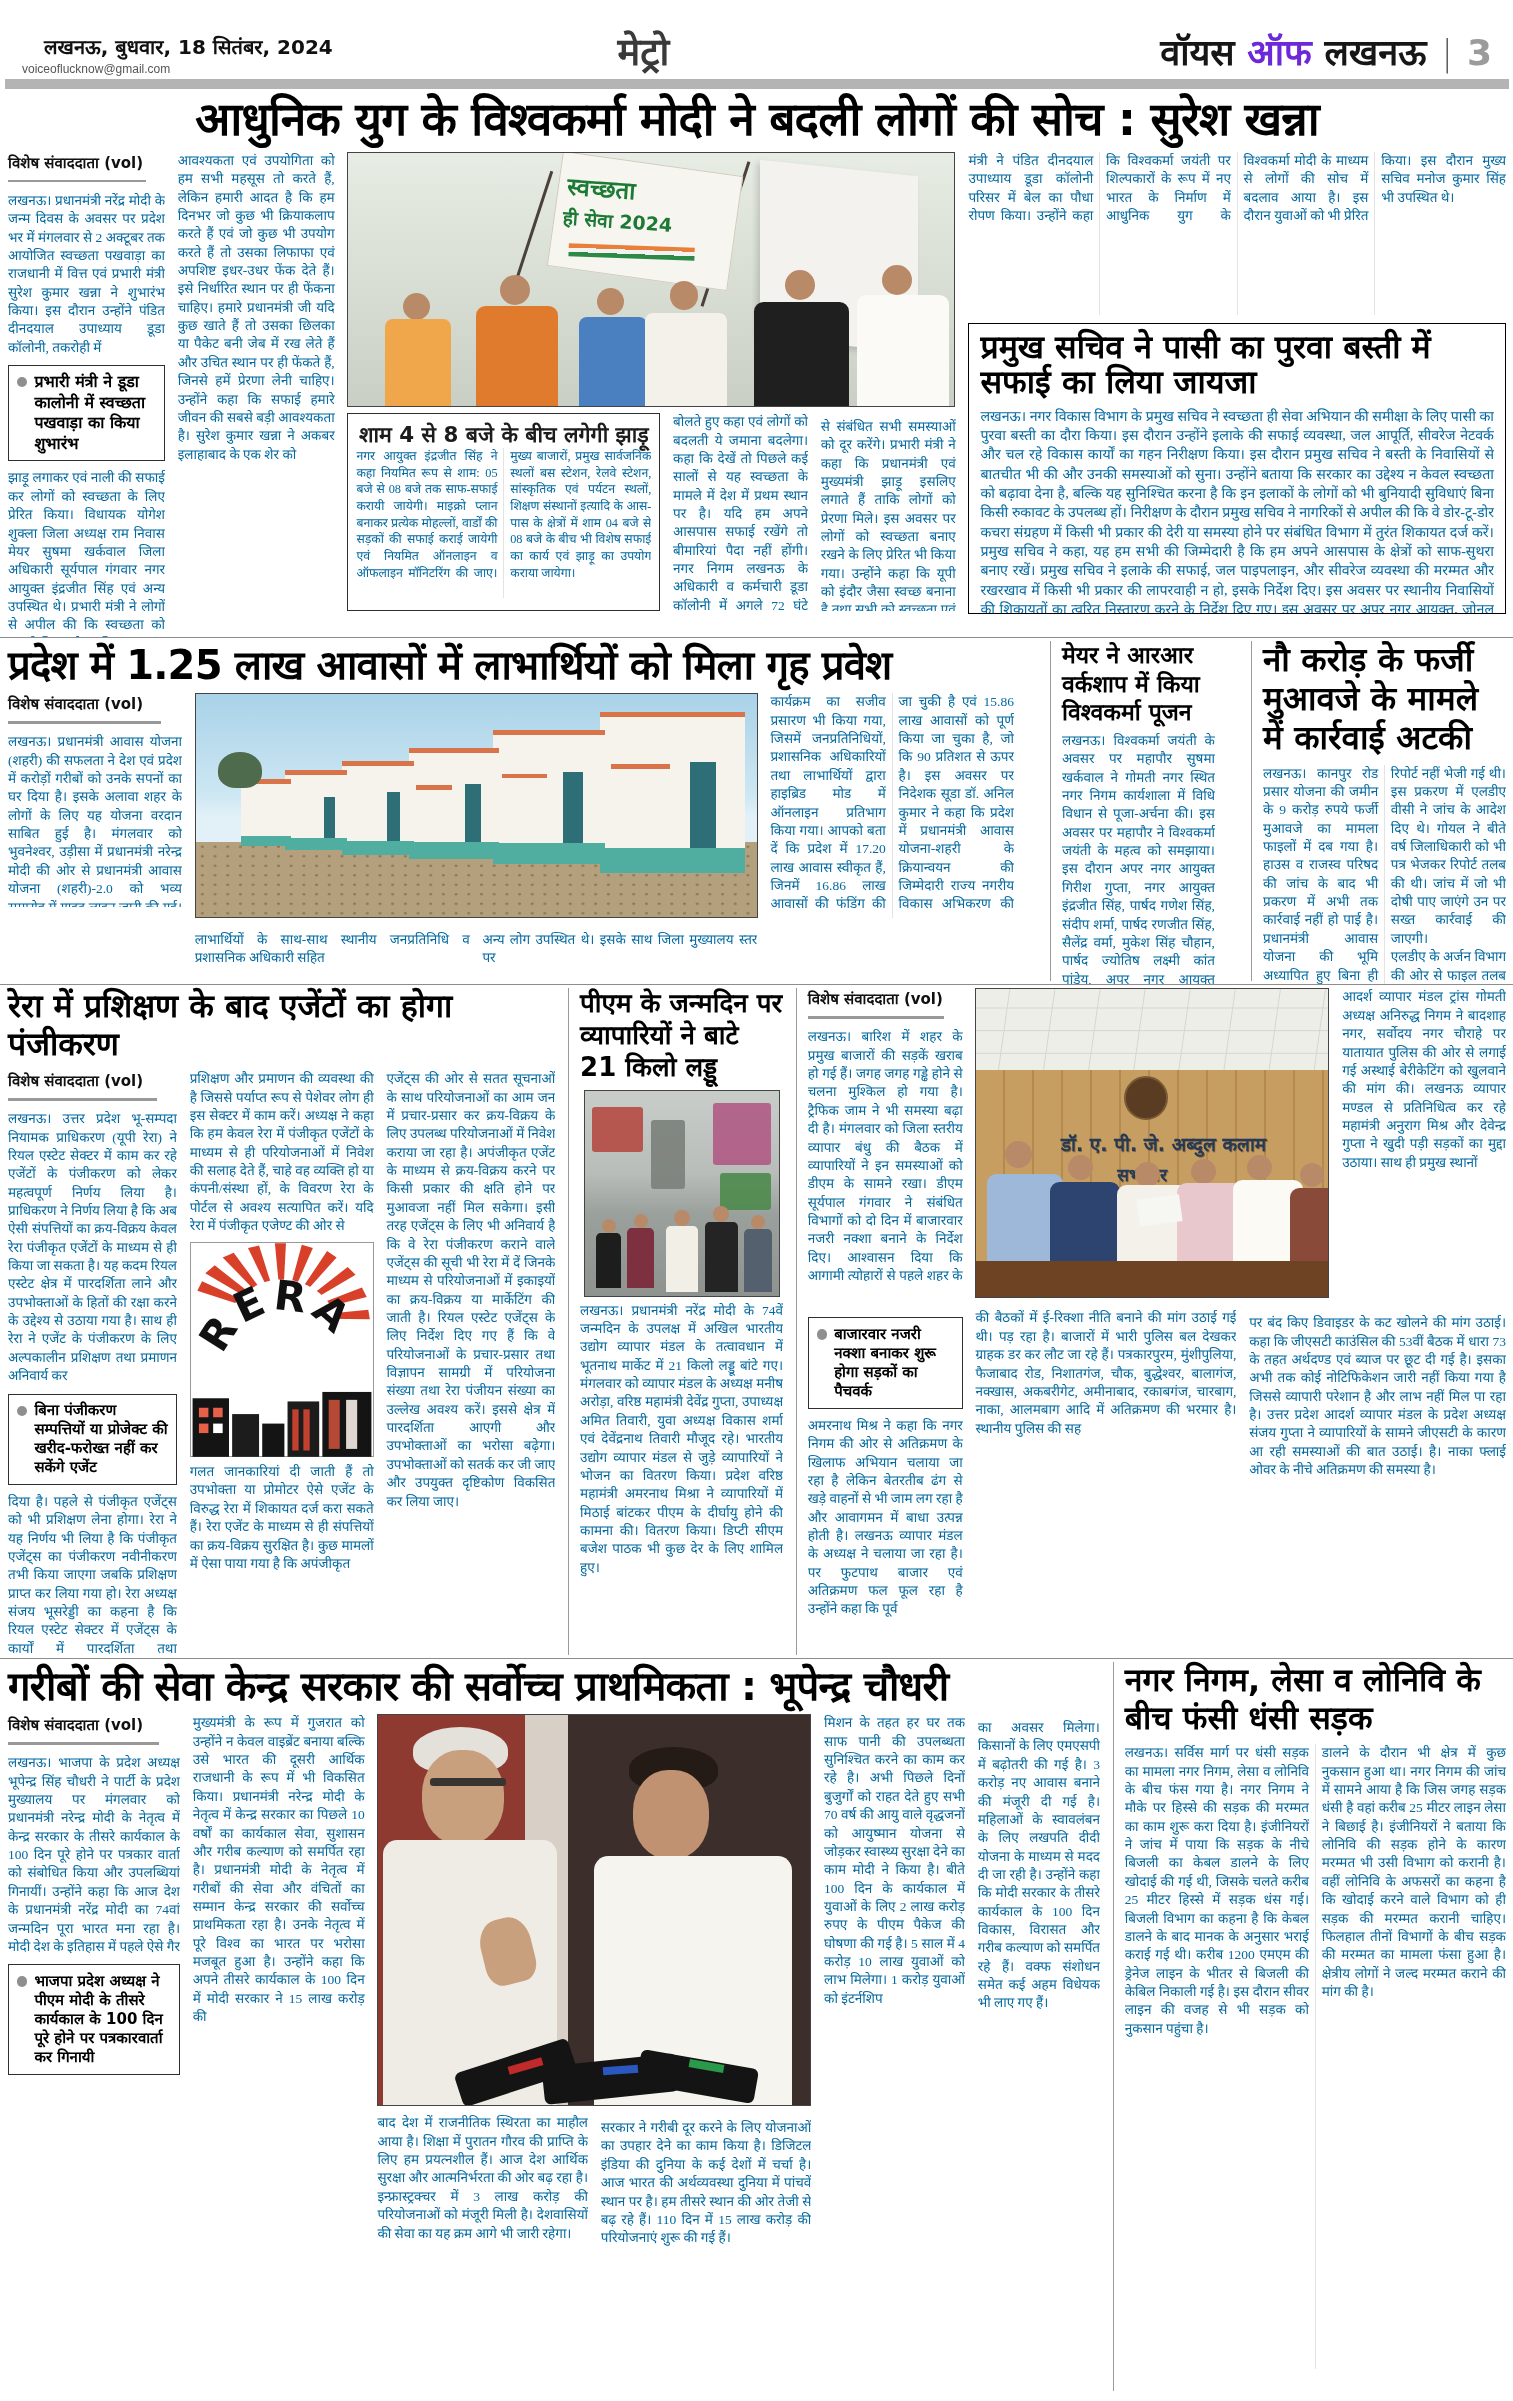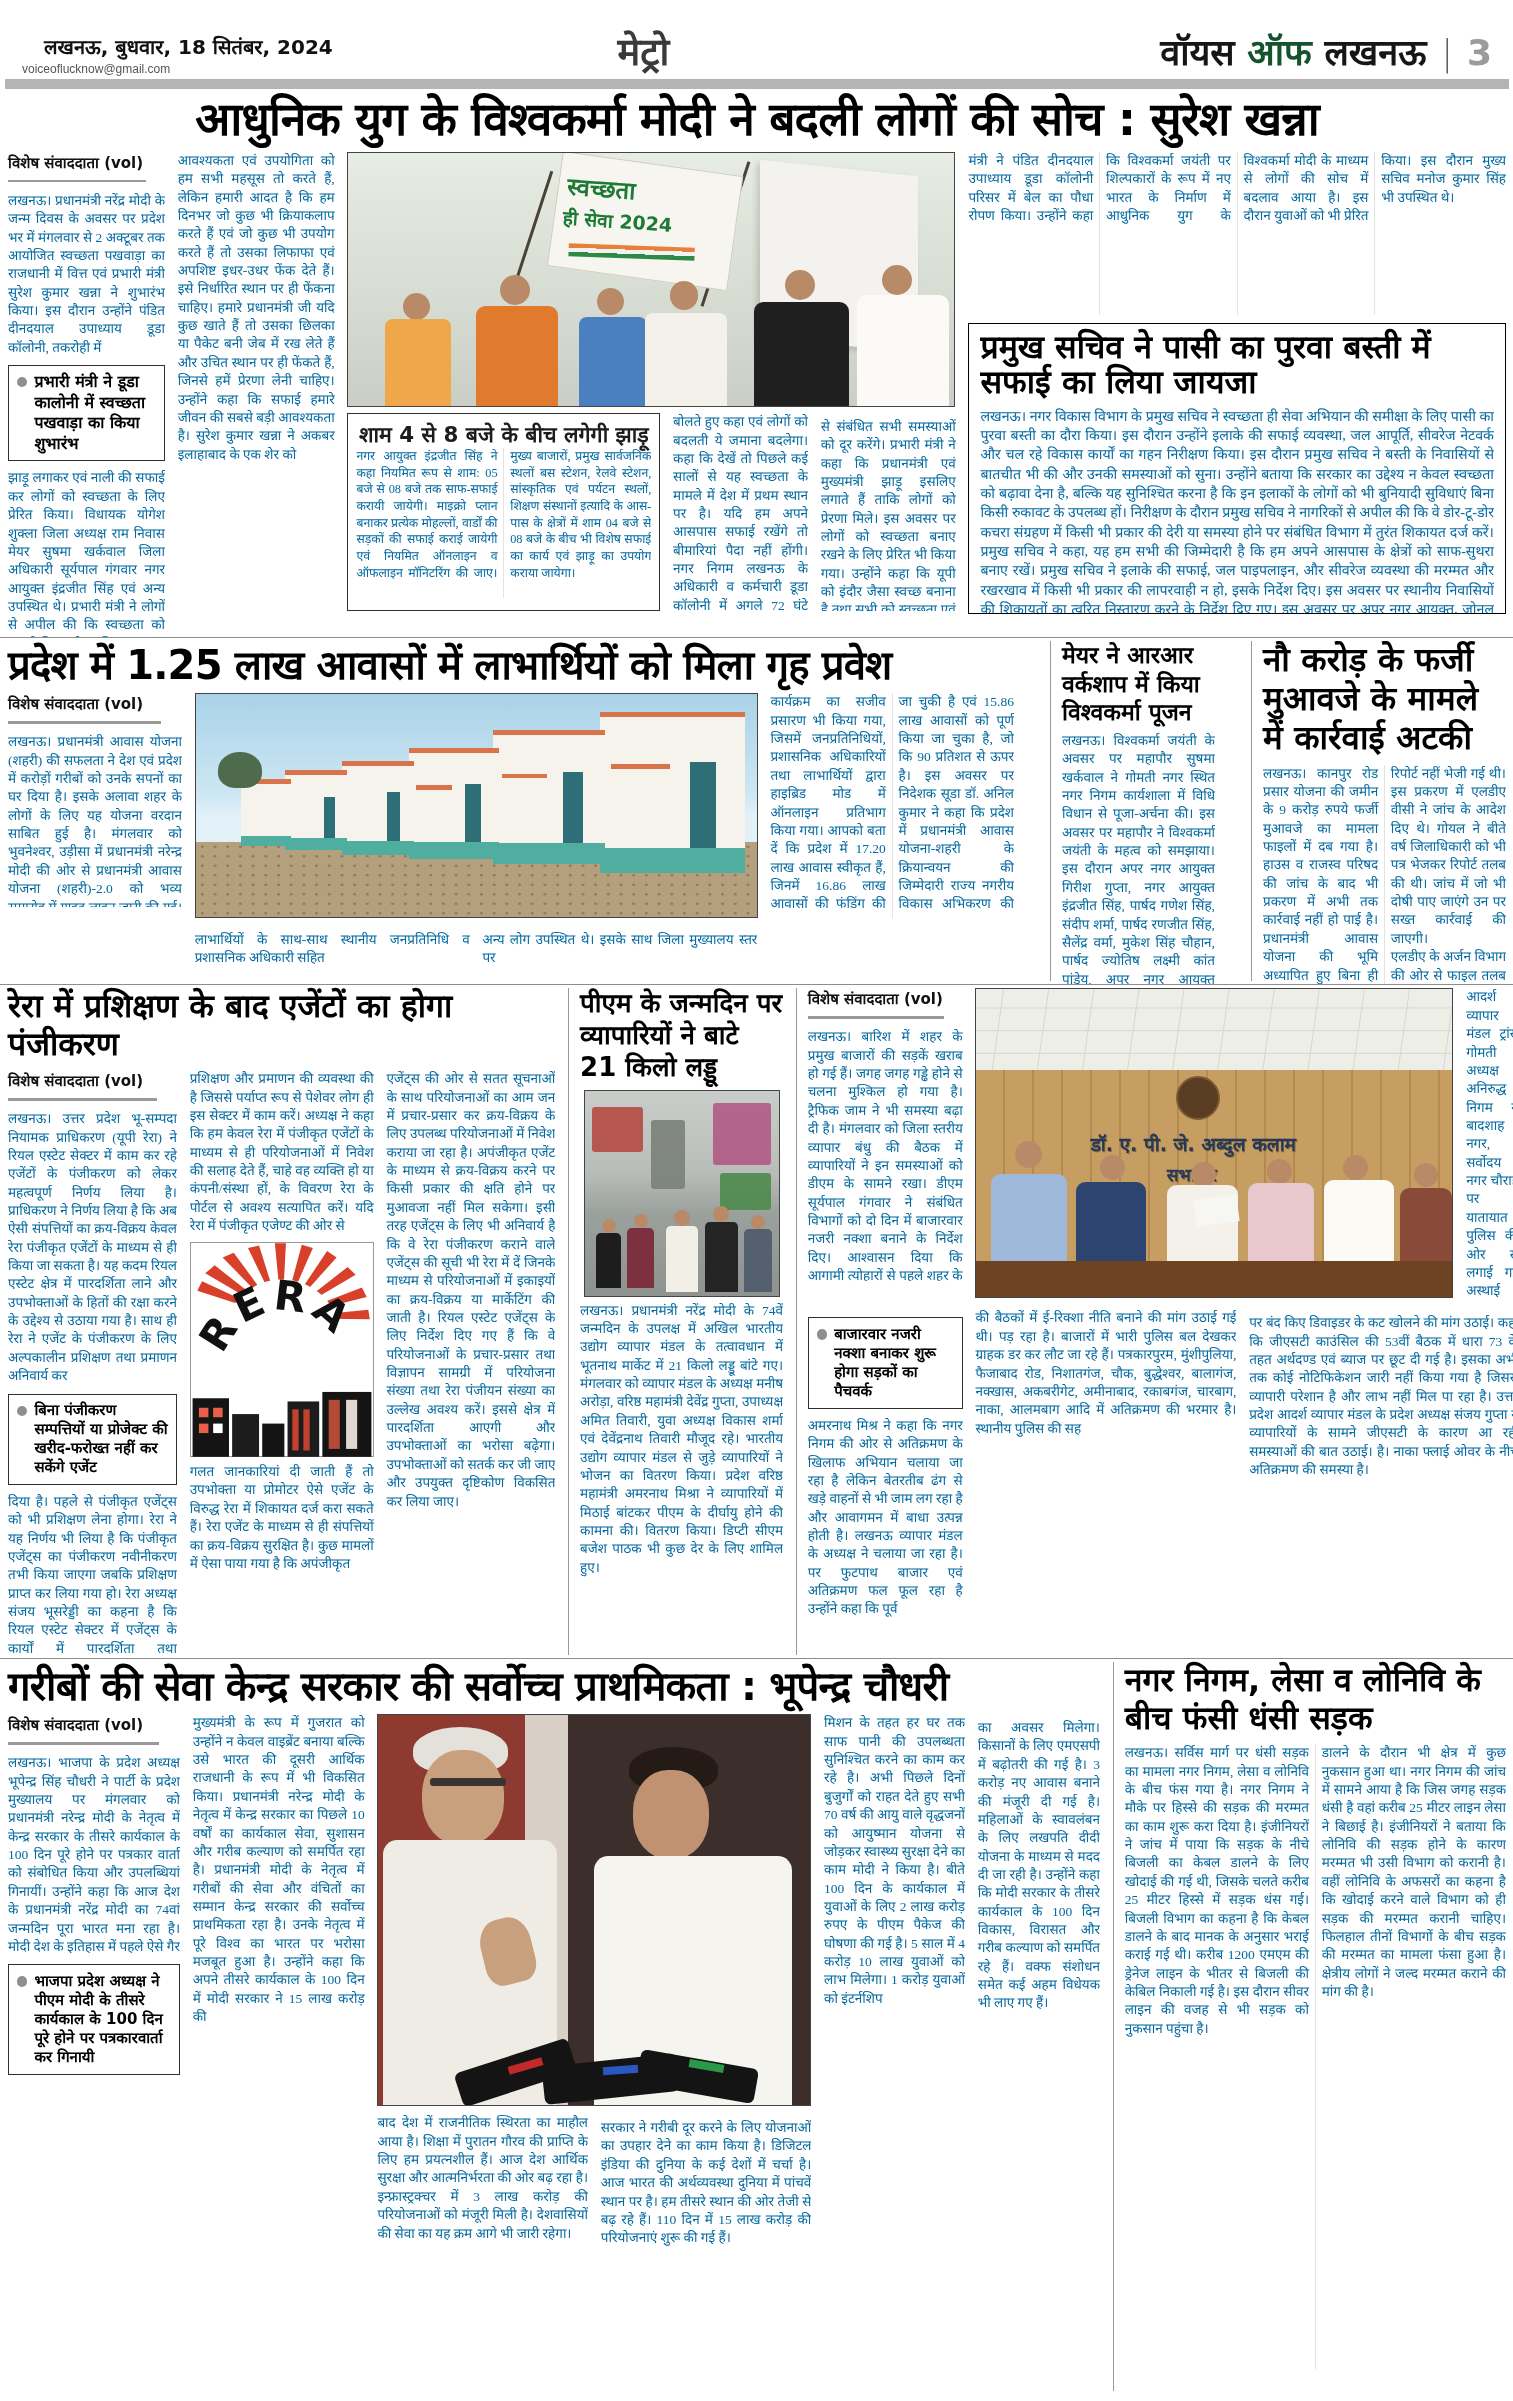--- a/index.html
+++ b/index.html
@@ -6,21 +6,21 @@
   html,body { margin:0; padding:0; background:#e8e8e8; }
   .page { position:relative; width:1514px; height:2401px; margin:0 auto; background:#ffffff;
           color:#1c1c1c; font-family:"Liberation Serif", serif; overflow:hidden; }
   
   .masthead { display:flex; align-items:flex-end; justify-content:space-between; height:79px; padding:4.7px 22px 3.2px 22px; }
   .mh-left { display:flex; flex-direction:column; gap:1.6px; }
   .dateline { font-family:"DejaVu Sans",sans-serif; font-weight:bold; font-size:20px; color:#111; padding-left:22px;}
   .email { font-family:"Liberation Sans",sans-serif; font-size:12px; color:#555; }
   .mh-center { font-family:"DejaVu Sans",sans-serif; font-weight:bold; font-size:38px; color:#3a3a3a; transform:translateX(-103px); }
   .mh-right { font-family:"DejaVu Sans",sans-serif; font-weight:bold; font-size:36px; white-space:nowrap; }
-  .bw-black { color:#161616; } .bw-gray { color:#14532d; }
+  .bw-black { color:#161616; } .bw-gray { color:#6d28d9; }
   .page-sep { display:inline-block; color:#333; font-weight:normal; transform:scaleX(.4); margin:0 1.6px; }
   .page-num { color:#9b9b9b; }
   .graybar { height:10.3px; background:#b4b4b4; margin:0 4.7px; }
   
   .band { position:relative; padding:3.2px 8px; overflow:hidden; }
   .band + .band { border-top:0.8px solid #8d8d8d; }
   .h-xl { font-family:"DejaVu Sans",sans-serif; font-weight:bold; color:#000; font-size:46px; line-height:1.12; text-align:center; margin:1.6px 0 6.3px; letter-spacing:-0.8px;}
   .h-lg { font-family:"DejaVu Sans",sans-serif; font-weight:bold; color:#000; font-size:40px; line-height:1.1; margin:1.6px 0 6.3px; letter-spacing:-0.8px;}
   .h-md { font-family:"DejaVu Sans",sans-serif; font-weight:bold; color:#000; font-size:30px; line-height:1.18; margin:0 0 6.3px; }
   .h-sm { font-family:"DejaVu Sans",sans-serif; font-weight:bold; color:#000; font-size:23px; line-height:1.22; margin:0 0 6.3px; }
@@ -325,21 +325,21 @@
         </div>
         <div class="bt" style="height:285px;overflow:hidden;">लखनऊ। प्रधानमंत्री नरेंद्र मोदी के 74वें जन्मदिन के उपलक्ष में अखिल भारतीय उद्योग व्यापार मंडल के तत्वावधान में भूतनाथ मार्केट में 21 किलो लड्डू बांटे गए। मंगलवार को व्यापार मंडल के अध्यक्ष मनीष अरोड़ा, वरिष्ठ महामंत्री देवेंद्र गुप्ता, उपाध्यक्ष अमित तिवारी, युवा अध्यक्ष विकास शर्मा एवं देवेंद्रनाथ तिवारी मौजूद रहे। भारतीय उद्योग व्यापार मंडल से जुड़े व्यापारियों ने भोजन का वितरण किया। प्रदेश वरिष्ठ महामंत्री अमरनाथ मिश्रा ने व्यापारियों में मिठाई बांटकर पीएम के दीर्घायु होने की कामना की। वितरण किया। डिप्टी सीएम बजेश पाठक भी कुछ देर के लिए शामिल हुए।</div>
       </div>
       <div class="vsep" style="flex:1 1 auto;">
         <div class="row" style="height:313px;">
           <div style="flex:0 0 155px;">
             <div class="byline">विशेष संवाददाता (vol)</div>
             <div class="brule"></div>
             <div class="bt" style="height:253px;overflow:hidden;">लखनऊ। बारिश में शहर के प्रमुख बाजारों की सड़कें खराब हो गई हैं। जगह जगह गड्ढे होने से चलना मुश्किल हो गया है। ट्रैफिक जाम ने भी समस्या बढ़ा दी है। मंगलवार को जिला स्तरीय व्यापार बंधु की बैठक में व्यापारियों ने इन समस्याओं को डीएम के सामने रखा। डीएम सूर्यपाल गंगवार ने संबंधित विभागों को दो दिन में बाजारवार नजरी नक्शा बनाने के निर्देश दिए। आश्वासन दिया कि आगामी त्योहारों से पहले शहर के सभी बाजारों की सड़कें गद्ढा मुक्त हो</div>
           </div>
-          <div class="photo ph-meet" style="width:478px;height:310px;">
+          <div class="photo ph-meet" style="width:354px;height:310px;">
             <div class="ceiling"></div>
             <div class="woodwall"></div>
             <div class="emblem" style="left:42%;top:28%;width:44px;height:44px;"></div>
             <div class="signtext" style="left:24%;top:46%;font-size:19px;">डॉ. ए. पी. जे. अब्दुल कलाम</div>
             <div class="signtext" style="left:40%;top:56%;font-size:17.4px;">सभागार</div>
             <div class="abs head" style="left:8%;bottom:42%;width:27px;height:27px;"></div>
             <div class="abs" style="left:3%;bottom:10%;width:76px;height:93px;background:#9db8d8;border-radius:9.5px 9.5px 0 0;"></div>
             <div class="abs head" style="left:26%;bottom:38%;width:25px;height:25px;"></div>
             <div class="abs" style="left:21%;bottom:10%;width:70px;height:85px;background:#2e4470;border-radius:9.5px 9.5px 0 0;"></div>
             <div class="abs head" style="left:45%;bottom:36%;width:25px;height:25px;"></div>

